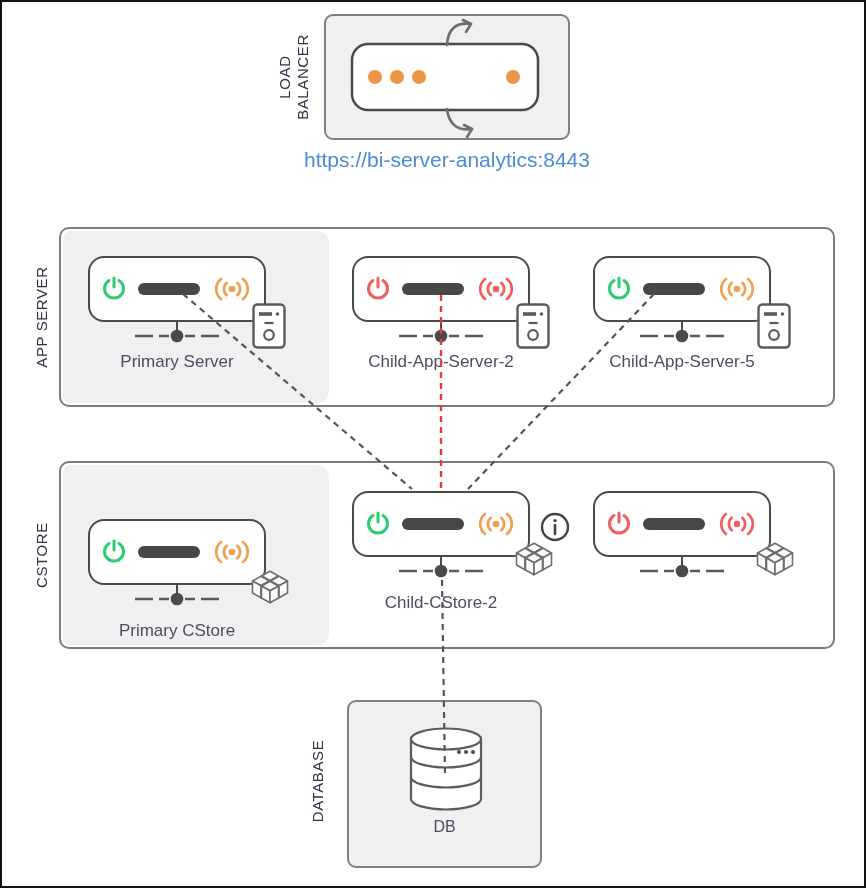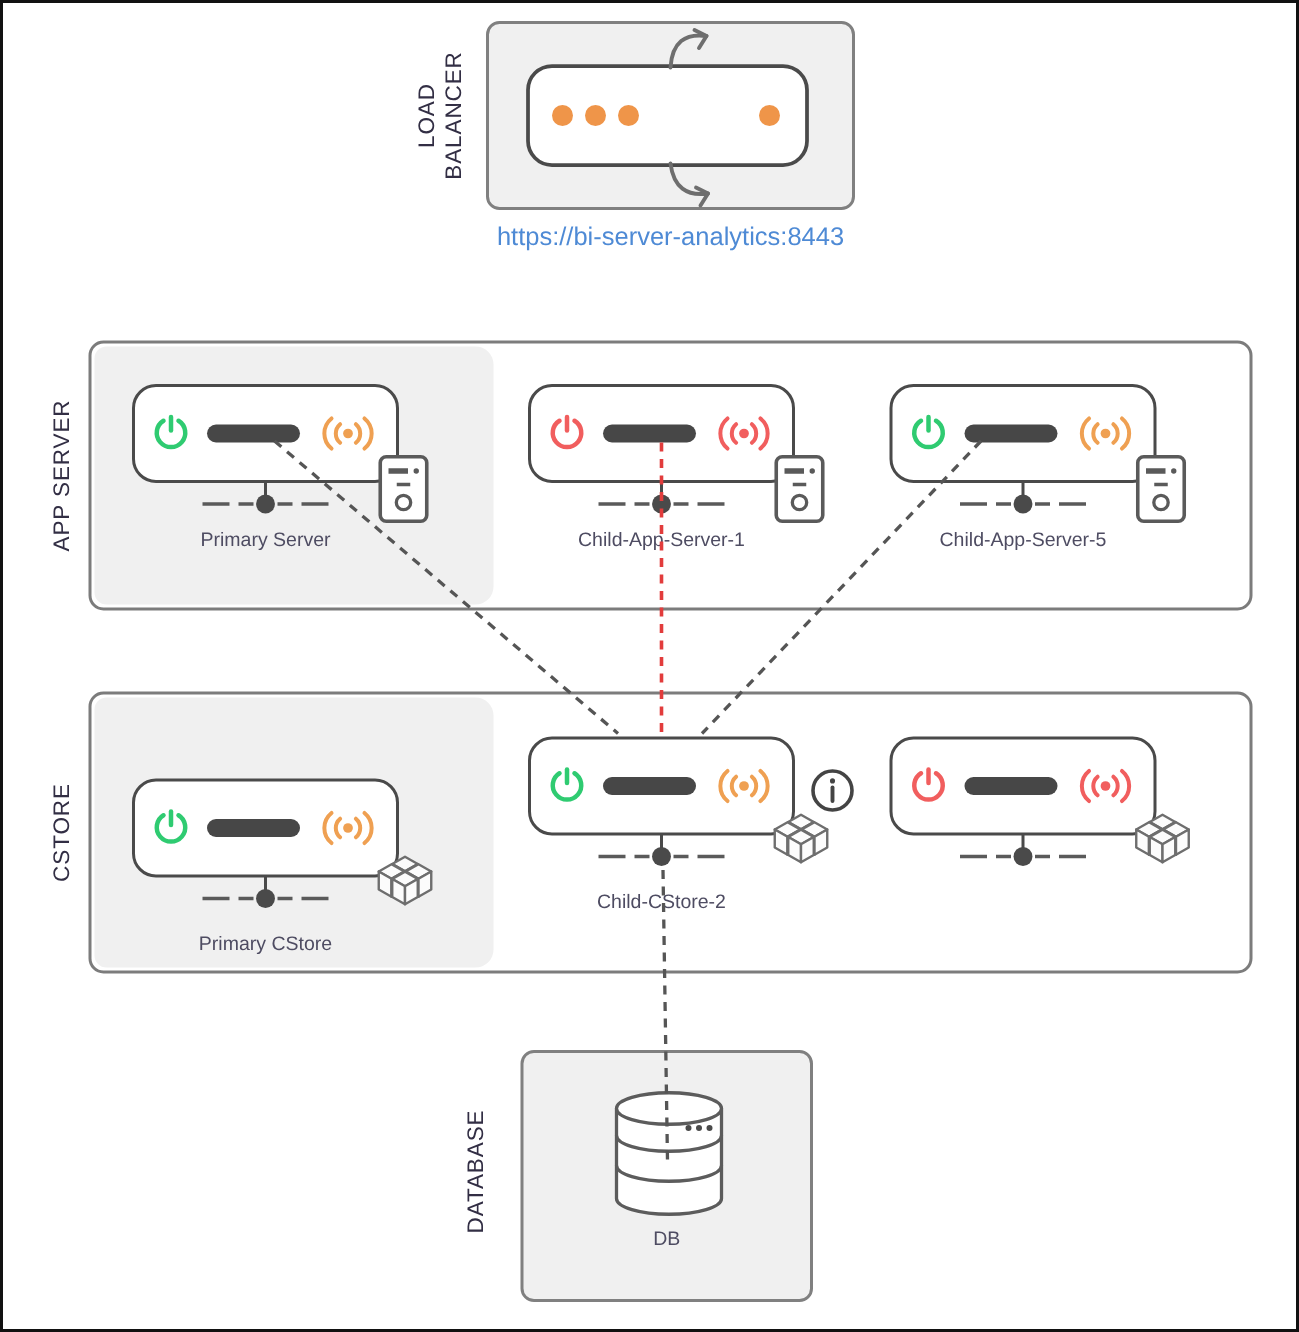--- a/index.html
+++ b/index.html
@@ -33,30 +33,30 @@
   }
   .statusbar{width:62px; height:12px; border-radius:6px; background:#474747;}
   .icon{display:inline-flex; line-height:0;}
   .net{position:absolute; left:50%; top:62px; transform:translateX(-50%); z-index:1;}
   .badge{position:absolute; z-index:3; line-height:0;}
   .badge-tower{left:164px; top:47px;}
   .badge-boxes{left:160px; top:50px;}
   .info-badge{position:absolute; left:188px; top:21px; z-index:4; line-height:0;}
   .node-label{
     position:absolute; width:178px; text-align:center;
-    font-size:13px; color:#4e4c62;
+    font-size:17px; color:#4e4c62;
   }
   .as-label{top:96px;} .cs-label{top:102px;}
   #lb-url{
     position:absolute; left:445px; top:146px; transform:translateX(-50%);
-    font-size:17px; color:#4e8ad5; text-decoration:none; white-space:nowrap;
+    font-size:21px; color:#4e8ad5; text-decoration:none; white-space:nowrap;
   }
   #db-label{
     position:absolute; left:345px; top:816px; width:195px; text-align:center;
-    font-size:13px; color:#4e4c62;
+    font-size:16px; color:#4e4c62;
   }
   #lines{position:absolute; left:0; top:0; z-index:40; pointer-events:none;}
   svg{display:block;}
 </style>
 </head>
 <body>
 
 <div id="canvas">
 
   <div class="vlabel" style="left:292px; top:75px;">LOAD
@@ -149,21 +149,21 @@
     </svg>
     <span class="badge badge-tower">
       <svg width="34" height="46" viewBox="0 0 34 46">
         <rect x="1.5" y="1.5" width="31" height="43" rx="4" fill="#fff" stroke="#5a5a5a" stroke-width="2.4"></rect>
         <path d="M7 11 H20" stroke="#5a5a5a" stroke-width="3.6"></path>
         <circle cx="25.5" cy="11" r="1.8" fill="#5a5a5a"></circle>
         <path d="M12.5 20 H21.5" stroke="#5a5a5a" stroke-width="2.2"></path>
         <circle cx="17" cy="32" r="4.8" fill="none" stroke="#5a5a5a" stroke-width="2.2"></circle>
       </svg>
     </span>
-    <div class="node-label as-label">Child-App-Server-1</div>
+    <div class="node-label as-label">Child-App-Server-2</div>
   </div>
 
   <div class="node" style="left:591px; top:254px;">
     <div class="node-box">
       <span class="icon" style="color: rgb(47, 203, 113);">
         <svg width="26" height="28" viewBox="0 0 26 28" fill="none" stroke="currentColor" stroke-width="3" stroke-linecap="round">
           <path d="M13 3v9"></path>
             <path d="M8 5.5 A 9.5 9.5 0 1 0 18 5.5"></path>
         </svg>
       </span>

